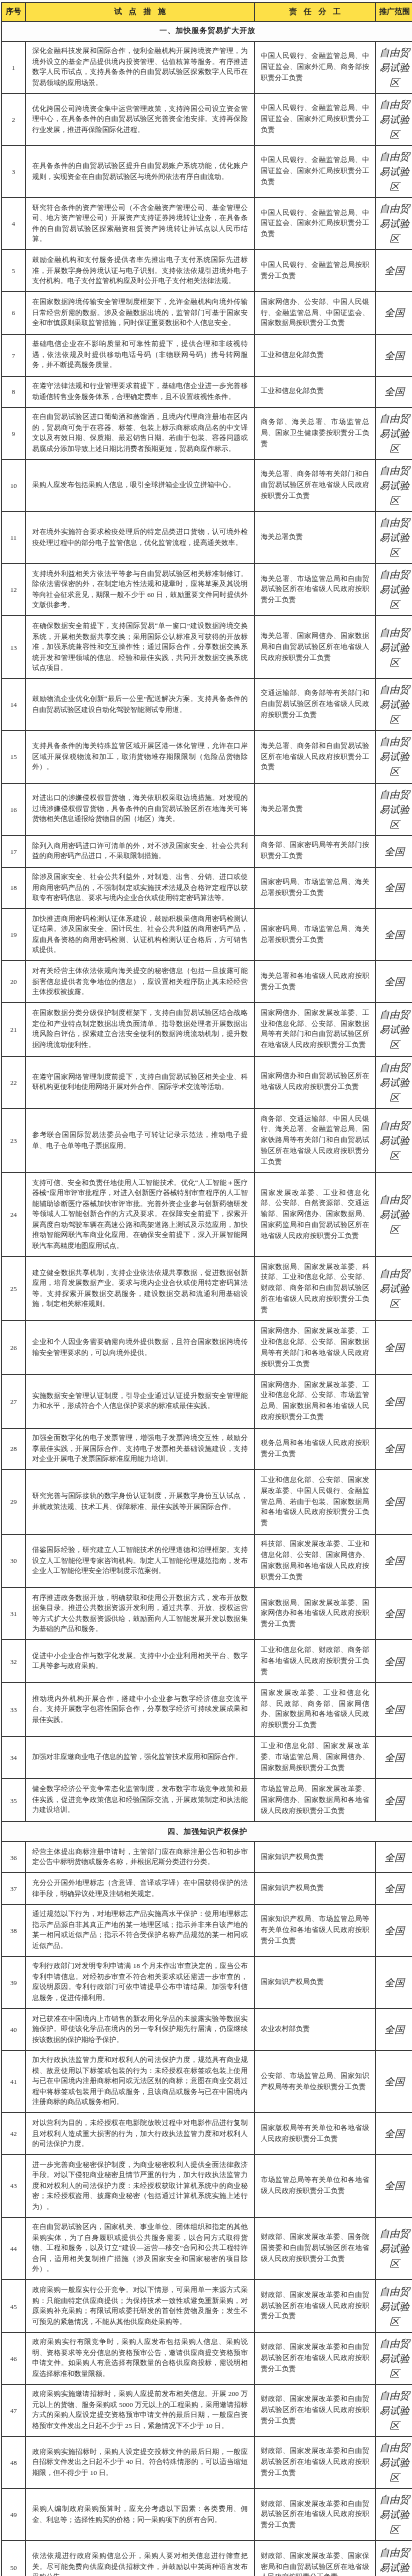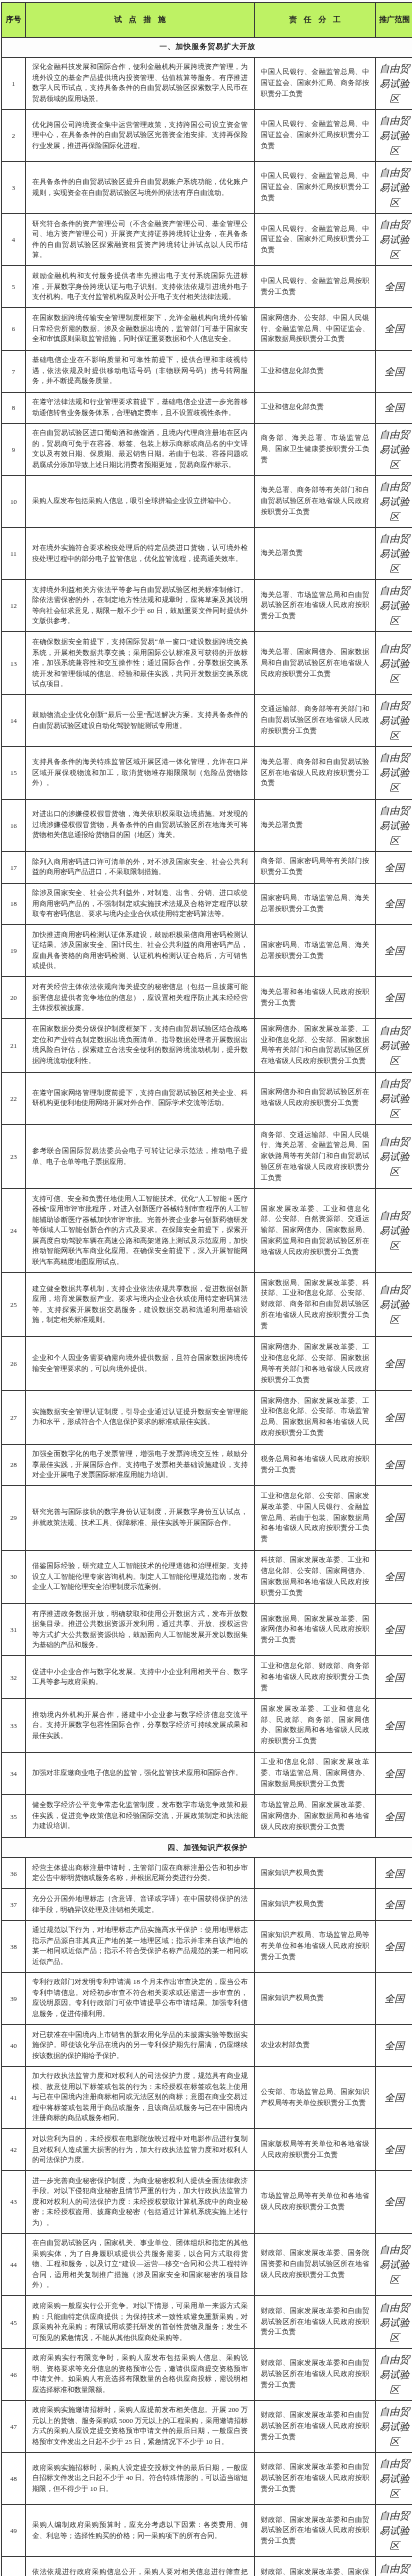--- a/index.html
+++ b/index.html
@@ -31,23 +31,23 @@
   table.measures tr { border-top: 1px solid #3a3a3a; border-bottom: 1px solid #3a3a3a; }
   col.c-no     { width: 24px; }
   col.c-measure{ width: 229px; }
   col.c-resp   { width: 121px; }
   col.c-scope  { width: 38px; }
 
   thead th {
     font-size: 7.7px;
     font-weight: bold;
     text-align: center;
-    padding: 12px 1px;
+    padding: 4px 1px;
     color: #222;
-    background: #bef264;
+    background: #fde047;
   }
   th.sp { letter-spacing: 0.9em; text-indent: 0.9em; }
 
   td.section-cell {
     text-align: center;
     font-weight: bold;
     font-size: 7.5px;
     padding: 4.6px 3.1px;
     letter-spacing: 0.5px;
     background: #fdfdfd;

